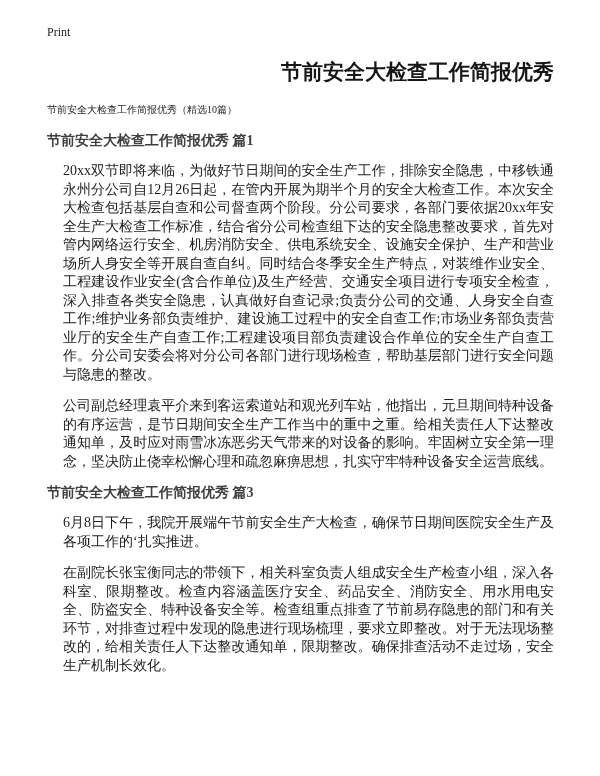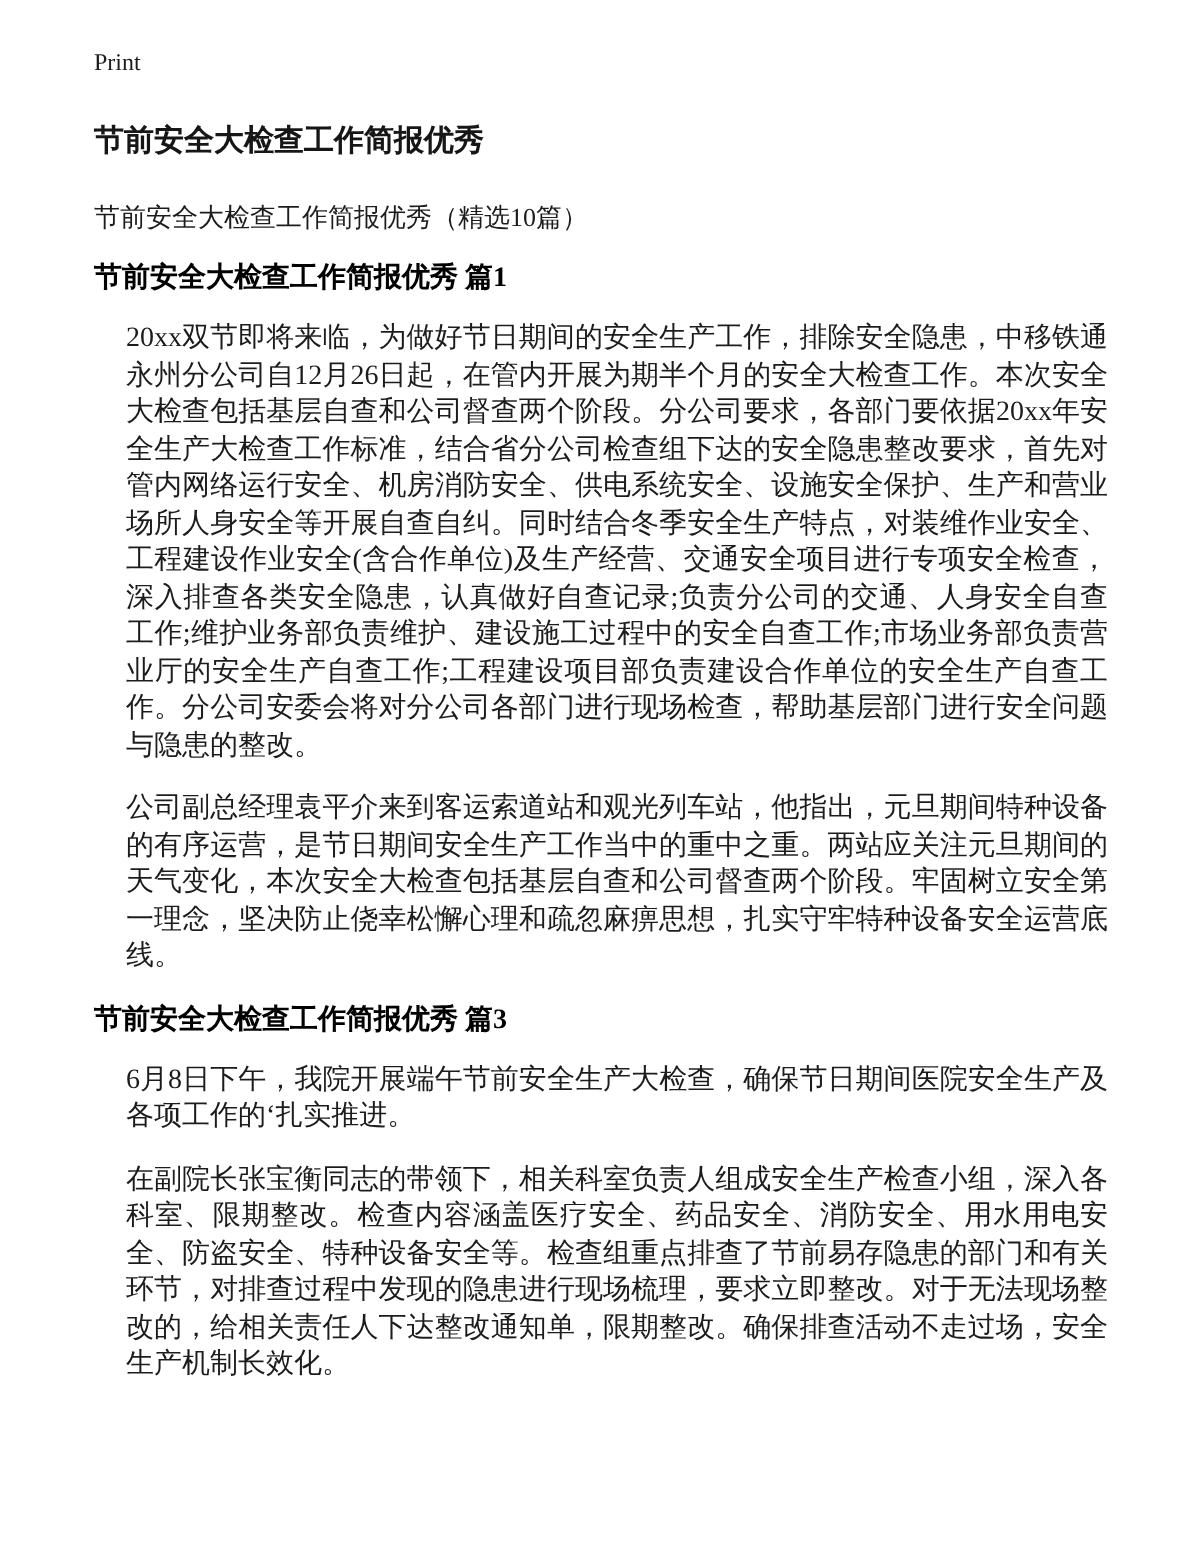--- a/index.html
+++ b/index.html
@@ -24,38 +24,38 @@
   .print-link {
     font-size: 12px;
     line-height: 14px;
     margin: 0 0 17px 0;
     color: #1c1c1c;
     display: inline-block;
     cursor: pointer;
     text-align: right;
   }
   .doc-title {
-    font-size: 15px;
+    font-size: 21px;
     line-height: 26px;
     font-weight: bold;
-    text-align: left;
+    text-align: right;
     margin: 3px 0 16px 0;
     color: #161616;
   }
   .doc-subtitle {
-    font-size: 13px;
+    font-size: 10px;
     line-height: 18px;
     margin: 0 0 13px 0;
   }
   .section-heading {
     font-size: 14px;
     line-height: 18px;
     font-weight: bold;
     margin: 13px 0 12px 0;
-    color: #000000;
+    color: #404040;
   }
   .body-paragraph {
     font-size: 14px;
     line-height: 18.5px;
     margin: 12px 0 13px 16px;
     text-align: justify;
     text-justify: inter-ideograph;
     word-break: break-all;
   }
 </style>
@@ -69,21 +69,21 @@
   <h1 class="doc-title">节前安全大检查工作简报优秀</h1>
 
   <p class="doc-subtitle">节前安全大检查工作简报优秀（精选10篇）</p>
 
   <h2 class="section-heading">节前安全大检查工作简报优秀 篇1</h2>
 
   <p class="body-paragraph">20xx双节即将来临，为做好节日期间的安全生产工作，排除安全隐患，中移铁通永州分公司自12月26日起，在管内开展为期半个月的安全大检查工作。本次安全大检查包括基层自查和公司督查两个阶段。分公司要求，各部门要依据20xx年安全生产大检查工作标准，结合省分公司检查组下达的安全隐患整改要求，首先对管内网络运行安全、机房消防安全、供电系统安全、设施安全保护、生产和营业场所人身安全等开展自查自纠。同时结合冬季安全生产特点，对装维作业安全、工程建设作业安全(含合作单位)及生产经营、交通安全项目进行专项安全检查，深入排查各类安全隐患，认真做好自查记录;负责分公司的交通、人身安全自查工作;维护业务部负责维护、建设施工过程中的安全自查工作;市场业务部负责营业厅的安全生产自查工作;工程建设项目部负责建设合作单位的安全生产自查工作。分公司安委会将对分公司各部门进行现场检查，帮助基层部门进行安全问题与隐患的整改。</p>
 
 
 
-  <p class="body-paragraph">公司副总经理袁平介来到客运索道站和观光列车站，他指出，元旦期间特种设备的有序运营，是节日期间安全生产工作当中的重中之重。两站应关注元旦期间的天气变化，本次安全大检查包括基层自查和公司督查两个阶段。牢固树立安全第一理念，坚决防止侥幸松懈心理和疏忽麻痹思想，扎实守牢特种设备安全运营底线。</p>
+  <p class="body-paragraph">公司副总经理袁平介来到客运索道站和观光列车站，他指出，元旦期间特种设备的有序运营，是节日期间安全生产工作当中的重中之重。给相关责任人下达整改通知单，及时应对雨雪冰冻恶劣天气带来的对设备的影响。牢固树立安全第一理念，坚决防止侥幸松懈心理和疏忽麻痹思想，扎实守牢特种设备安全运营底线。</p>
 
   <h2 class="section-heading">节前安全大检查工作简报优秀 篇3</h2>
 
   <p class="body-paragraph">6月8日下午，我院开展端午节前安全生产大检查，确保节日期间医院安全生产及各项工作的‘扎实推进。</p>
 
   <p class="body-paragraph">在副院长张宝衡同志的带领下，相关科室负责人组成安全生产检查小组，深入各科室、限期整改。检查内容涵盖医疗安全、药品安全、消防安全、用水用电安全、防盗安全、特种设备安全等。检查组重点排查了节前易存隐患的部门和有关环节，对排查过程中发现的隐患进行现场梳理，要求立即整改。对于无法现场整改的，给相关责任人下达整改通知单，限期整改。确保排查活动不走过场，安全生产机制长效化。</p>
 
 </div>
 
 </body></html>

